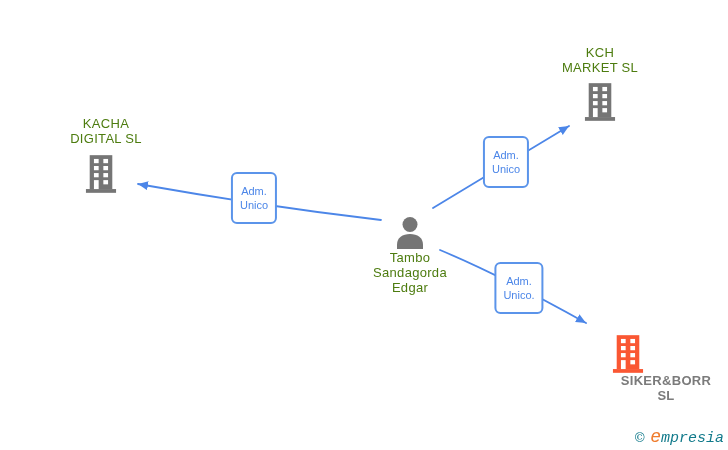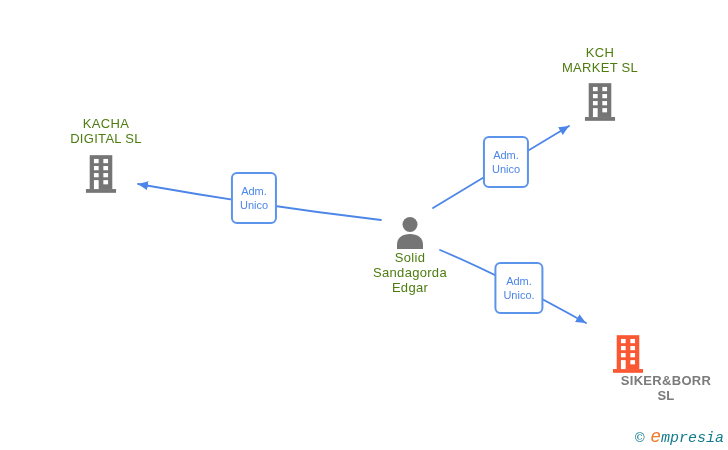--- a/index.html
+++ b/index.html
@@ -136,21 +136,21 @@
     </svg>
   </div>
 
   <div class="node-icon" style="left:410px; top:217px;">
     <svg width="30" height="32" viewBox="0 0 30 32" xmlns="http://www.w3.org/2000/svg">
       <circle cx="15" cy="7.5" r="7.5" fill="#757575"></circle>
       <path d="M2 32 v-4.5 c0-6.5 5.5-10.5 13-10.5 s13 4 13 10.5 V32 Z" fill="#757575"></path>
     </svg>
   </div>
   <div class="node-label" style="left:410px; top:250px;">
-    <div>Solid</div>
+    <div>Tambo</div>
     <div>Sandagorda</div>
     <div>Edgar</div>
   </div>
 
   <div class="node-icon" style="left:628px; top:334px;">
     <svg width="32" height="40" viewBox="0 0 34 40" xmlns="http://www.w3.org/2000/svg">
       <rect x="1" y="36" width="32" height="4" fill="#fa5733"></rect>
       <rect x="5" y="0" width="24" height="36" fill="#fa5733"></rect>
       <g fill="#ffffff">
         <rect x="9.5" y="4" width="5" height="4.5"></rect>

